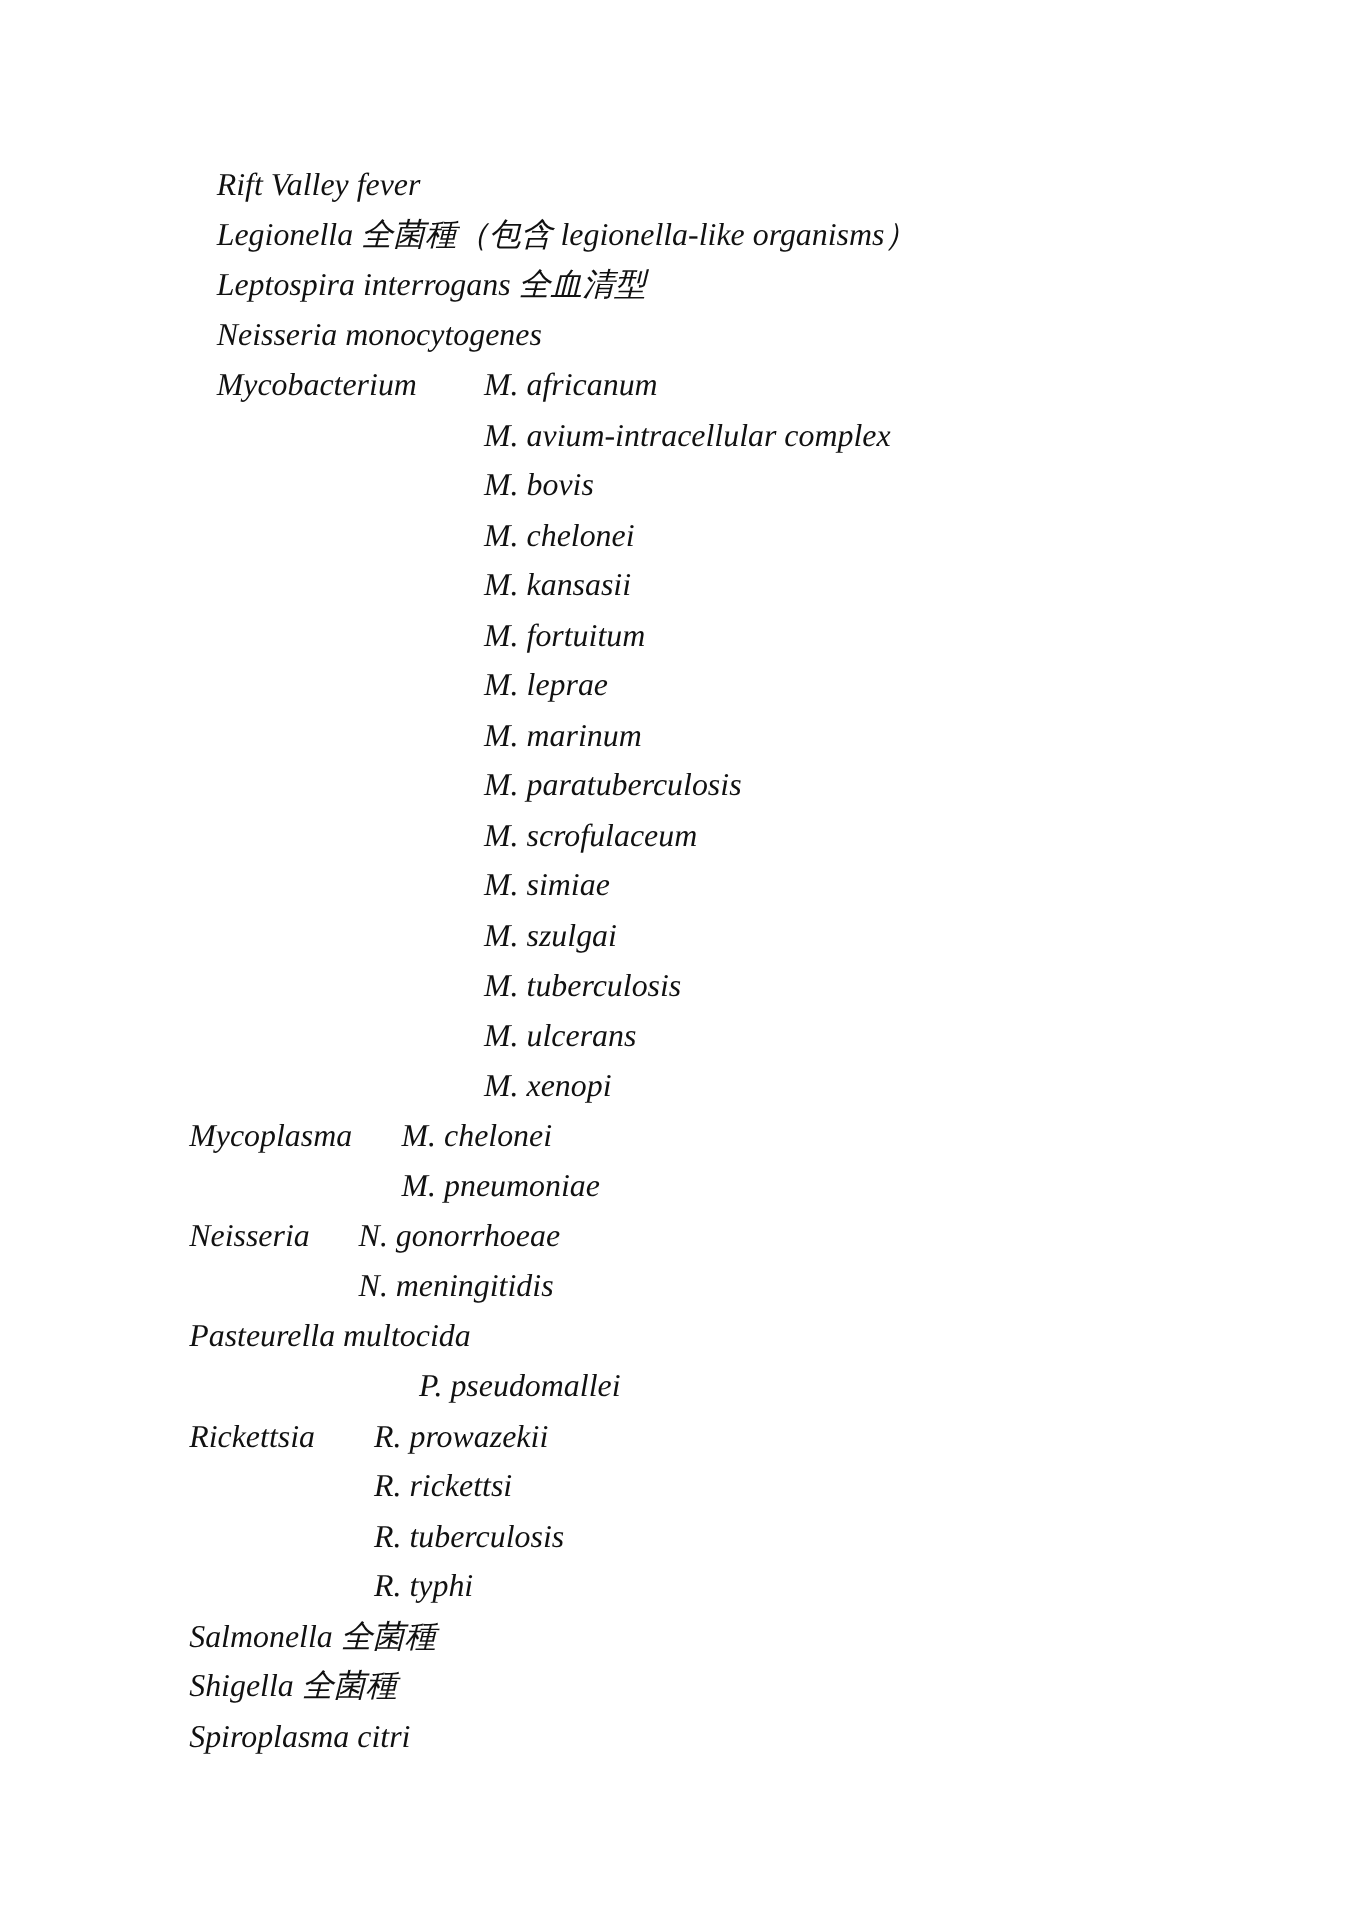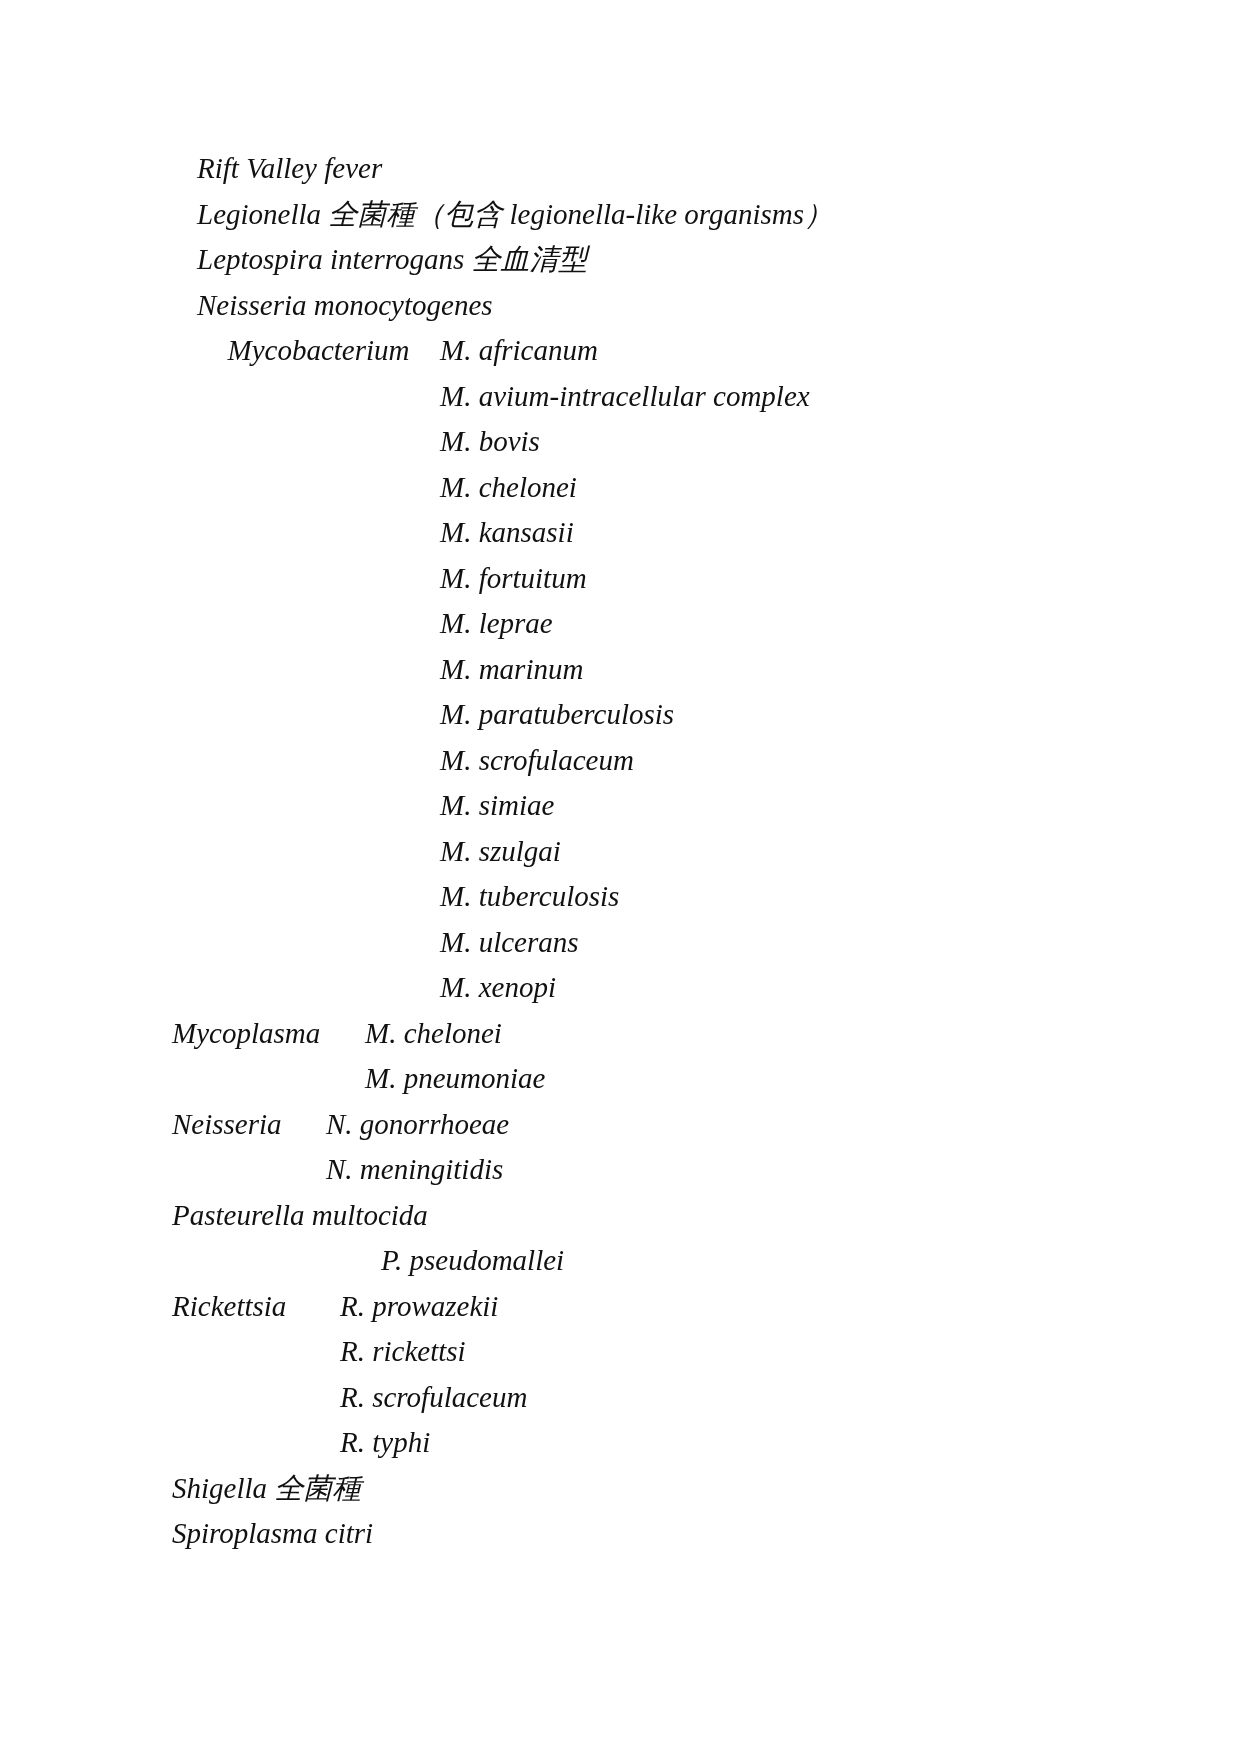--- a/index.html
+++ b/index.html
@@ -22,21 +22,21 @@
     padding-top: 146px;
   }
   .line {
     display: flex;
     flex-direction: row;
     align-items: baseline;
     height: 45.5px;
     line-height: 45.5px;
     white-space: nowrap;
   }
-  .indent-a { padding-left: 197px; text-align: center; }
+  .indent-a { padding-left: 197px; }
   .indent-b { padding-left: 172px; align-items: center; }
   .c1 { flex: 0 0 auto; display: inline-block; }
   .c2 { flex: 0 0 auto; display: inline-block; }
   
   .w-myco { width: 243px; }
   .w-mycp { width: 193px; }
   .w-neis { width: 154px; }
   .w-pseu { width: 209px; }
   .w-rick { width: 168px; }
 </style>
@@ -144,25 +144,28 @@
       <div class="line indent-b">
         <span class="c1 w-rick">Rickettsia</span>
         <span class="c2">R. prowazekii</span>
       </div>
       <div class="line indent-b">
         <span class="c1 w-rick"></span>
         <span class="c2">R. rickettsi</span>
       </div>
       <div class="line indent-b">
         <span class="c1 w-rick"></span>
-        <span class="c2">R. scrofulaceum</span>
+        <span class="c2">R. tuberculosis</span>
       </div>
       <div class="line indent-b">
         <span class="c1 w-rick"></span>
         <span class="c2">R. typhi</span>
+      </div>
+      <div class="line indent-b">
+        <span class="c1">Salmonella 全菌種</span>
       </div>
       <div class="line indent-b">
         <span class="c1">Shigella 全菌種</span>
       </div>
       <div class="line indent-b">
         <span class="c1">Spiroplasma citri</span>
       </div>
     </div>
 </div>
 

